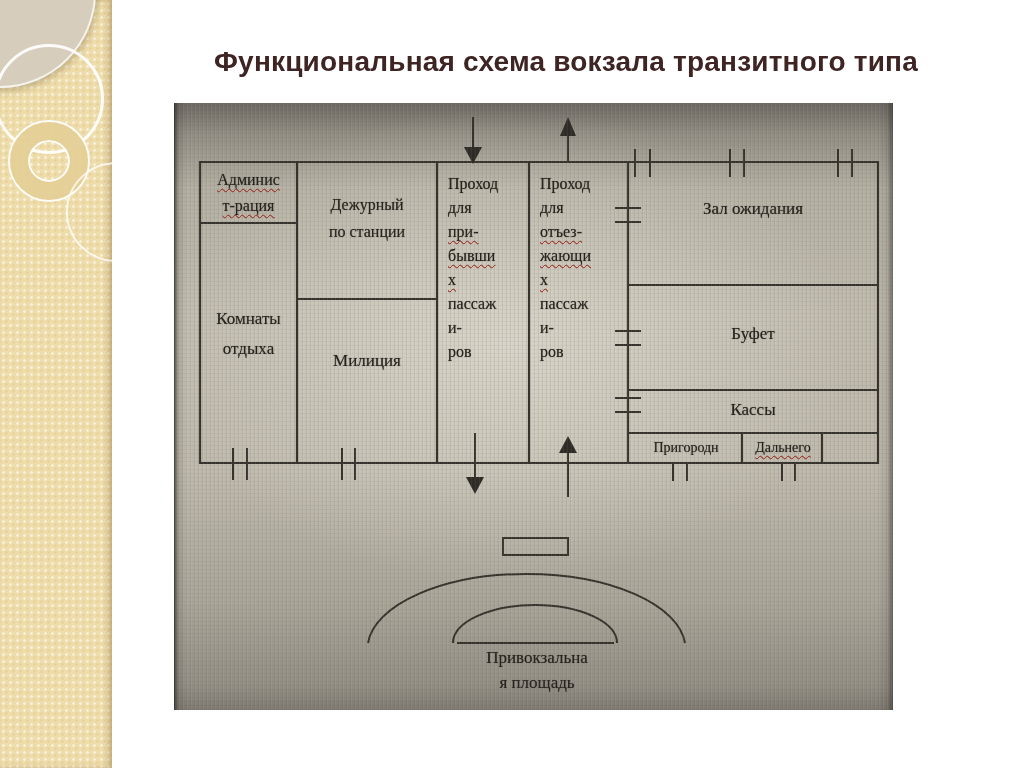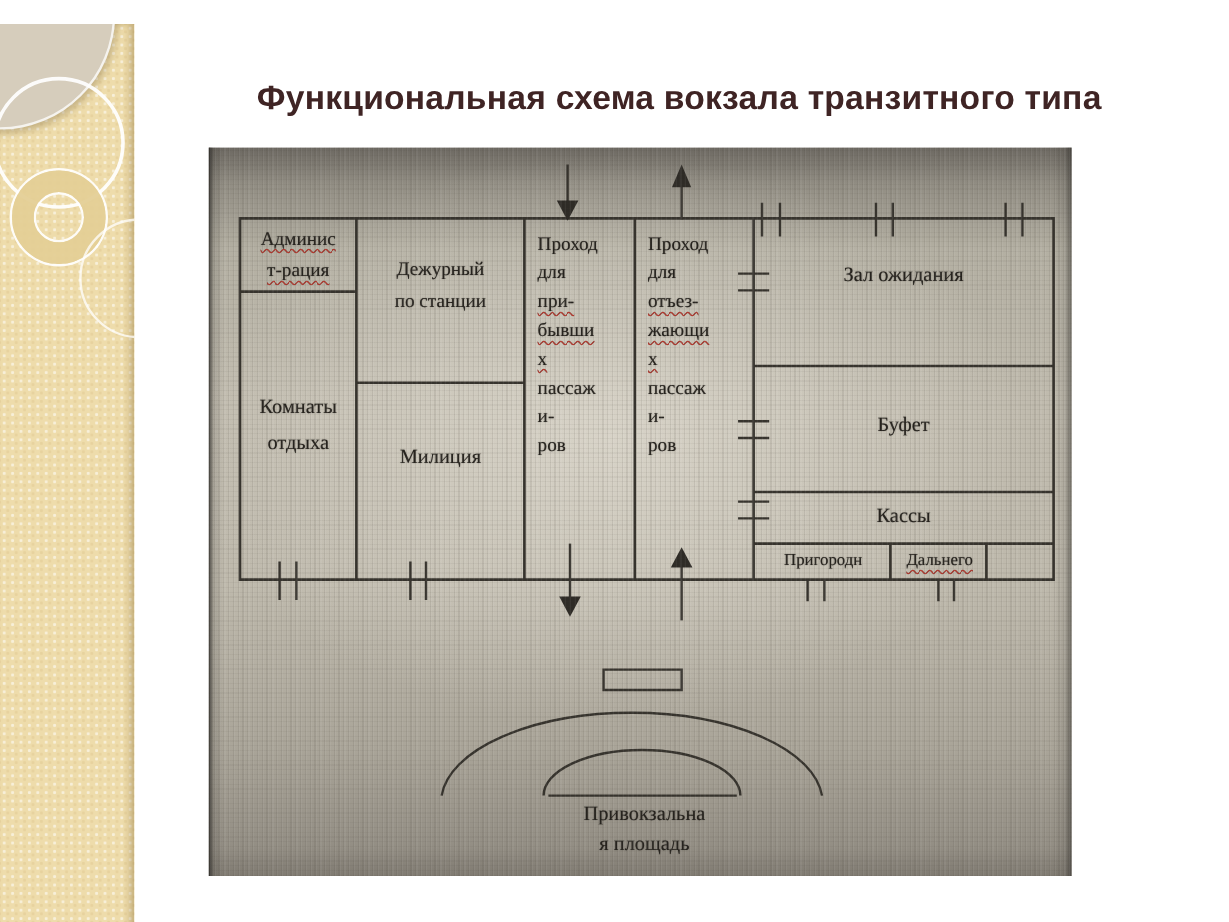--- a/index.html
+++ b/index.html
@@ -69,21 +69,21 @@
   .l-wait{left:454px;top:95px;width:250px;font-size:17px;}
   .l-buf{left:454px;top:220px;width:250px;font-size:17px;}
   .l-kassy{left:454px;top:296px;width:250px;font-size:17px;}
   .l-sub{left:456px;top:336px;width:112px;font-size:14px;}
   .l-long{left:570px;top:336px;width:78px;font-size:14px;}
   .l-square{left:263px;top:542px;width:200px;font-size:17px;line-height:25px;}
 </style>
 </head>
 <body>
 
-<div style="position:absolute;inset:0;margin-top:20px;">
+<div style="position:absolute;inset:0;">
 
   <div class="sidebar">
     <div class="circle c-fill"></div>
     <div class="circle c-ring-thin"></div>
     <div class="circle c-donut"></div>
     <div class="circle c-ring-faint"></div>
   </div>
 
   <div class="title">Функциональная схема вокзала транзитного типа</div>
 

